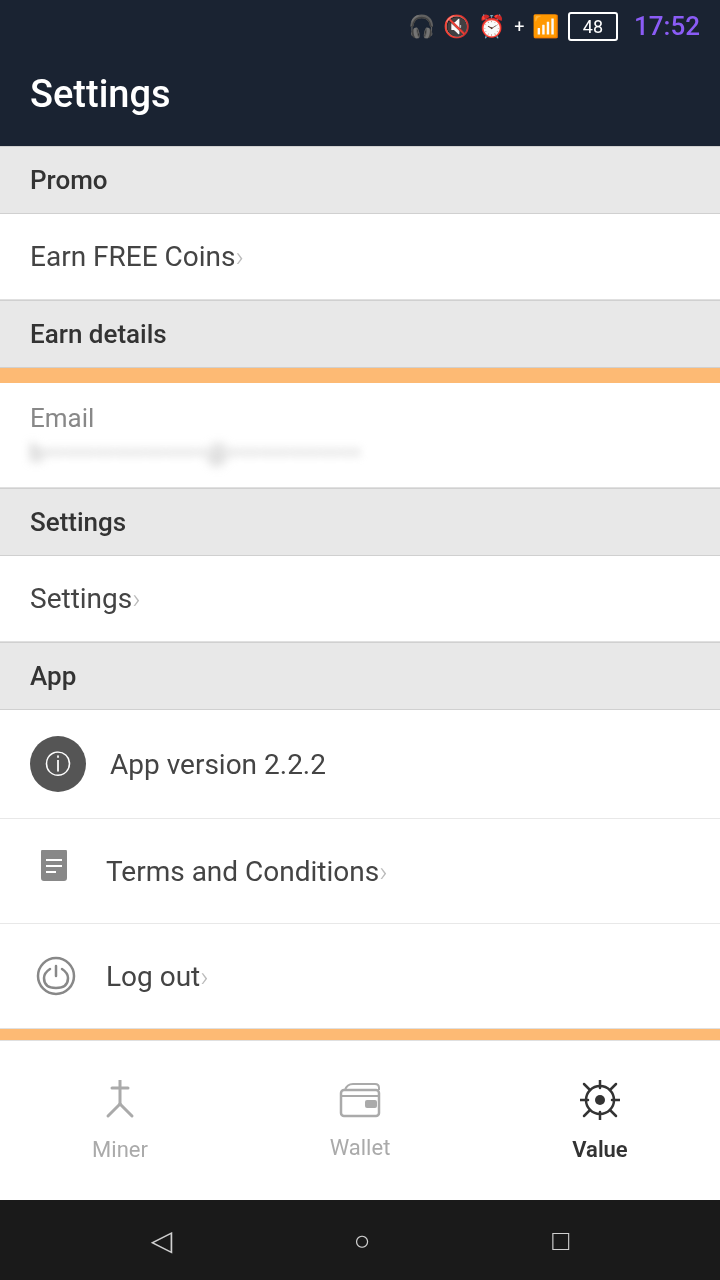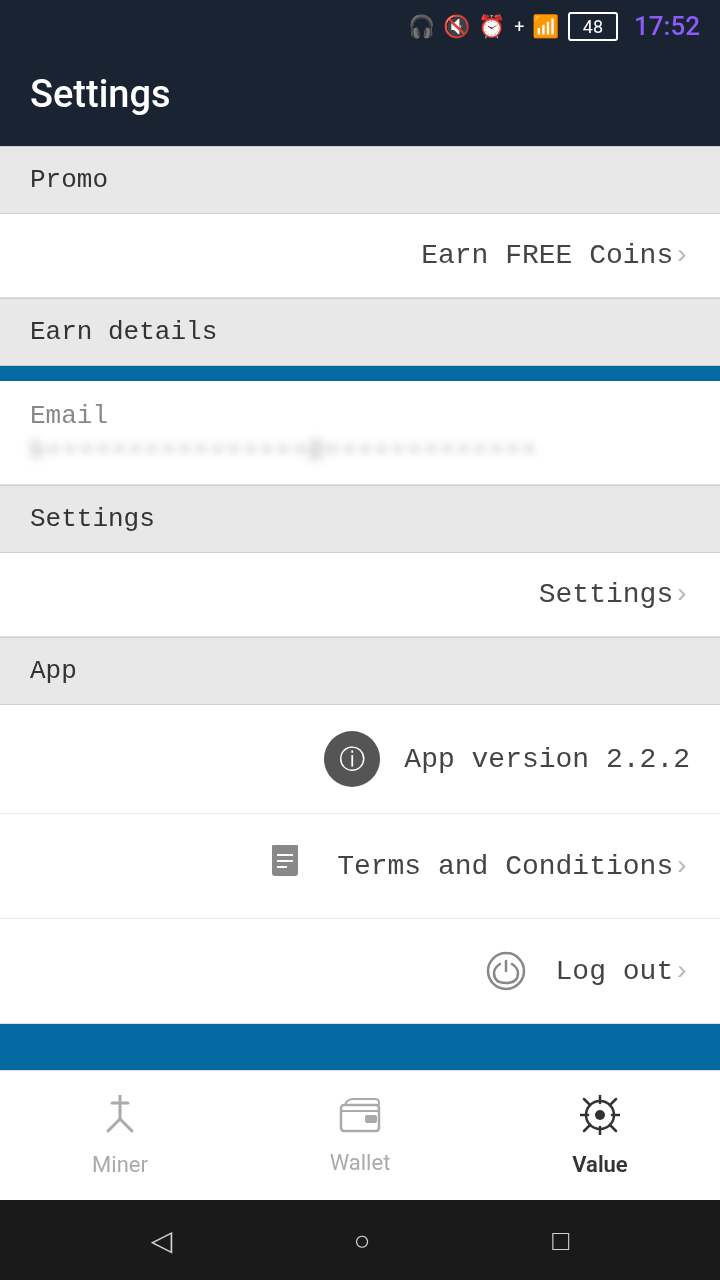--- a/index.html
+++ b/index.html
@@ -54,22 +54,21 @@
     }
     .header-title {
       color: white;
       font-size: 38px;
       font-weight: 500;
     }
 
     
     .content {
       flex: 1;
-      background: #0369a1;
-      font-family: Liberation Mono, monospace;
+      background: #fdba74;
     }
 
     
     .section-header {
       background: #e8e8e8;
       padding: 18px 30px;
       border-bottom: 1px solid #d0d0d0;
       border-top: 1px solid #d0d0d0;
     }
     .section-header-text {
@@ -78,21 +77,21 @@
       font-weight: 500;
     }
 
     
     .list-item {
       background: white;
       padding: 26px 30px;
       border-bottom: 1px solid #e0e0e0;
       display: flex;
       align-items: center;
-      justify-content: flex-end;
+      justify-content: flex-start;
       cursor: pointer;
     }
     .list-item-left {
       display: flex;
       align-items: center;
       gap: 24px;
     }
     .list-item-text {
       font-size: 28px;
       color: #444;
@@ -141,21 +140,21 @@
     }
     .email-value {
       font-size: 24px;
       color: #aaa;
       letter-spacing: 2px;
     }
 
     
     .bottom-nav {
       background: white;
-      height: 130px;
+      height: 160px;
       display: flex;
       align-items: center;
       border-top: 1px solid #e0e0e0;
     }
     .nav-item {
       flex: 1;
       display: flex;
       flex-direction: column;
       align-items: center;
       justify-content: center;

